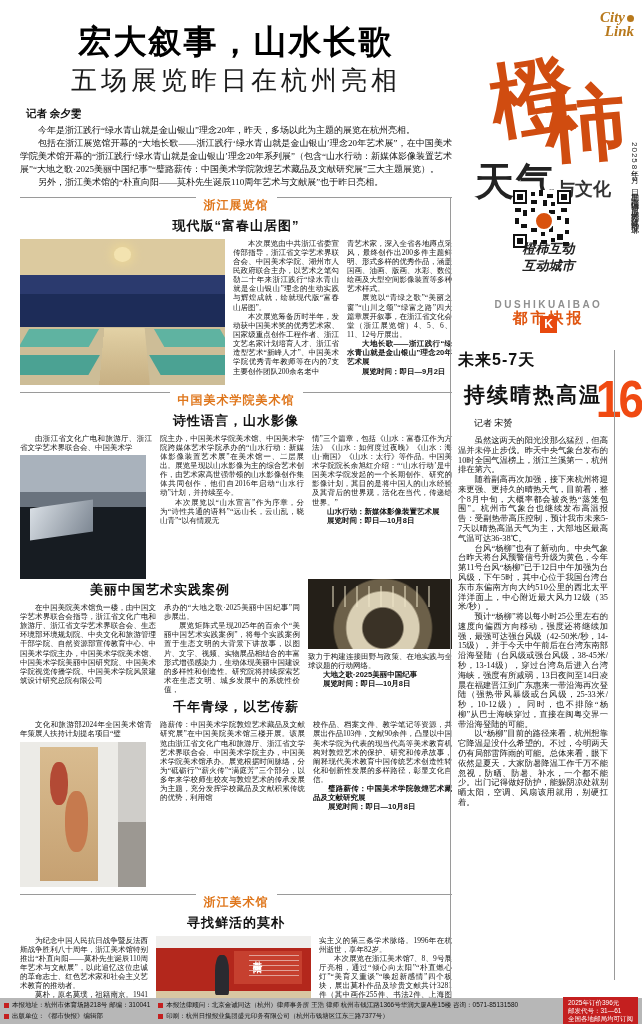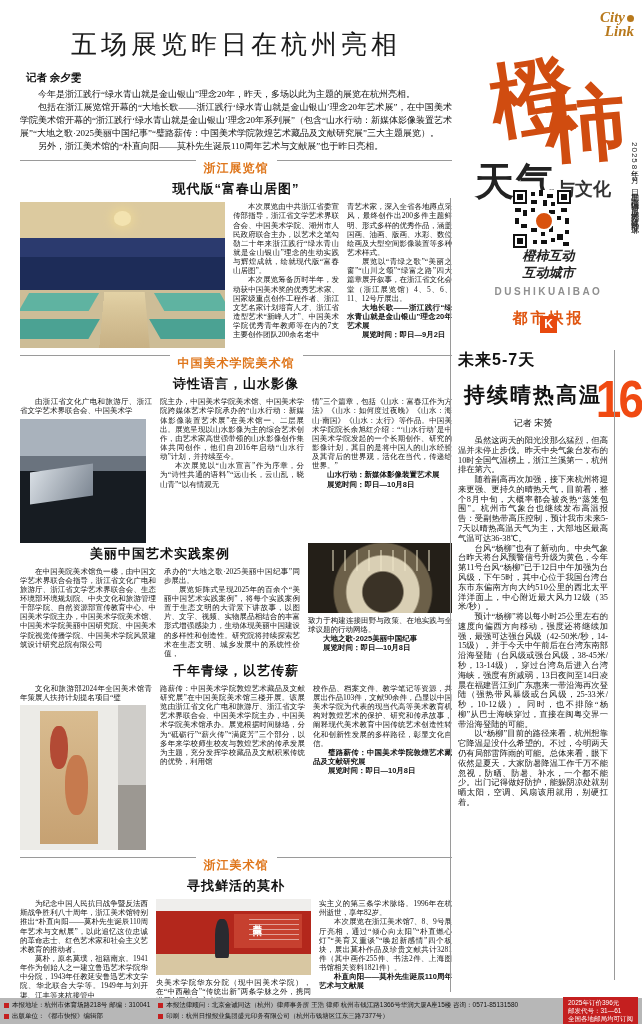--- a/index.html
+++ b/index.html
@@ -53,55 +53,56 @@
   .citylink .dot{display:inline-block;width:7px;height:7px;border-radius:50%;background:#b8791c;margin-left:2px;}
   .brand-char{position:absolute;color:#d04c10;font-weight:900;font-size:82px;line-height:1;
               font-family:"Liberation Serif",serif;}
   .bc1{left:36px;top:58px;transform:rotate(-9deg);}
   .bc2{left:90px;top:84px;transform:rotate(-5deg);}
   .topic{position:absolute;top:155px;left:20px;white-space:nowrap;}
   .topic .big{font-size:39px;font-weight:900;color:#222;letter-spacing:2px;}
   .topic .small{font-size:18px;font-weight:700;color:#333;}
   .qr{position:absolute;top:190px;left:58px;width:58px;height:58px;}
   .qr .center{position:absolute;left:21px;top:21px;width:16px;height:16px;border-radius:50%;background:#d9520e;border:2px solid #fff;}
-  .slogan{position:absolute;top:248px;width:100%;text-align:center;font-style:italic;font-weight:bold;
+  .slogan{position:absolute;top:241px;width:100%;text-align:center;font-style:italic;font-weight:bold;
           font-size:13px;line-height:1.3;font-family:"Liberation Serif",serif;color:#222;}
-  .pinyin{position:absolute;top:286px;width:100%;text-align:center;font-size:10px;font-weight:900;
+  .pinyin{position:absolute;top:299px;width:100%;text-align:center;font-size:10px;font-weight:900;
           color:#8f8f8f;letter-spacing:2.5px;}
   .papername{position:absolute;top:309px;width:100%;text-align:center;font-size:15px;font-weight:900;
              color:#e05510;letter-spacing:3px;}
   .klogo{position:absolute;top:316px;left:85px;width:17px;height:17px;background:#e8490f;color:#fff;
          font-size:12px;font-weight:900;text-align:center;line-height:17px;}
   .dateline{position:absolute;top:142px;right:3px;writing-mode:vertical-rl;font-size:8px;color:#222;
             letter-spacing:1px;height:268px;}
   .pageno{position:absolute;top:376px;right:1px;font-size:46px;font-weight:900;color:#f04a12;
           letter-spacing:-3px;transform:scaleY(1.12);line-height:1;}
   .weather{position:absolute;top:350px;left:3px;width:150px;border-right:1px solid #999;padding-right:6px;
            min-height:630px;}
   .w-kicker{font-size:16px;font-weight:800;letter-spacing:1px;}
   .w-headline{font-size:21px;font-weight:700;letter-spacing:2px;margin-top:10px;text-align:center;}
-  .w-byline{font-size:9px;margin:8px 16px 6px;font-family:Liberation Sans, sans-serif;text-align:center;}
+  .w-byline{font-size:9px;margin:8px 16px 6px;font-family:Liberation Serif, serif;}
   .weather .para{margin:0;font-size:8.3px;line-height:1.18;text-align:justify;text-indent:2em;
                  font-family:"Liberation Serif",serif;color:#151515;}
   .divider{position:absolute;left:450px;top:198px;width:1px;height:794px;background:#9a9a9a;}
   
   .footer{position:absolute;left:0;bottom:0;width:642px;height:26px;background:#b7b7b7;display:flex;
           align-items:center;padding:0 4px;box-sizing:border-box;gap:8px;z-index:5;}
   .f-group{display:flex;flex-direction:column;gap:2px;}
   .f-line{display:flex;align-items:center;gap:3px;font-size:6.5px;color:#111;white-space:nowrap;}
   .f-bullet{width:5px;height:5px;background:#c41f1f;flex:none;}
   .f-sub{margin-left:auto;background:#c41f1f;color:#fff;font-size:6.5px;line-height:1.25;
          padding:2px 5px;text-align:left;}
 </style>
 </head>
 <body>
 
 <div class="page">
 
   <div class="main">
+    <div class="lead-title">宏大叙事，山水长歌</div>
     <div class="lead-sub">五场展览昨日在杭州亮相</div>
     <div class="lead-byline">记者 余夕雯</div>
     <div class="intro">
         <p class="para">今年是浙江践行“绿水青山就是金山银山”理念20年，昨天，多场以此为主题的展览在杭州亮相。</p>
         <p class="para">包括在浙江展览馆开幕的“大地长歌——浙江践行‘绿水青山就是金山银山’理念20年艺术展”，在中国美术学院美术馆开幕的“浙江践行‘绿水青山就是金山银山’理念20年系列展”（包含“山水行动：新媒体影像装置艺术展”“大地之歌·2025美丽中国纪事”“璧路薪传：中国美术学院敦煌艺术藏品及文献研究展”三大主题展览）。</p>
         <p class="para">另外，浙江美术馆的“朴直向阳——莫朴先生诞辰110周年艺术与文献展”也于昨日亮相。</p>
       </div>
 
     <div class="section-rule">
       <span class="sec-label">浙江展览馆</span>

